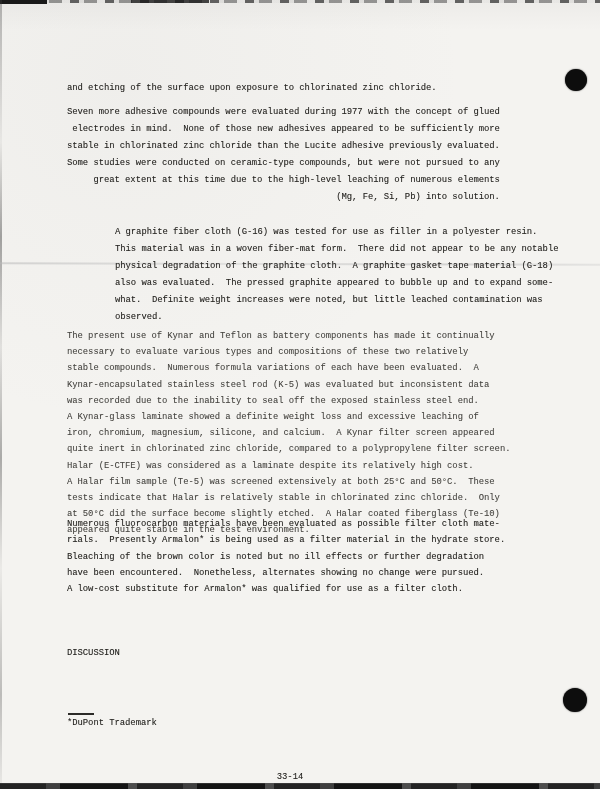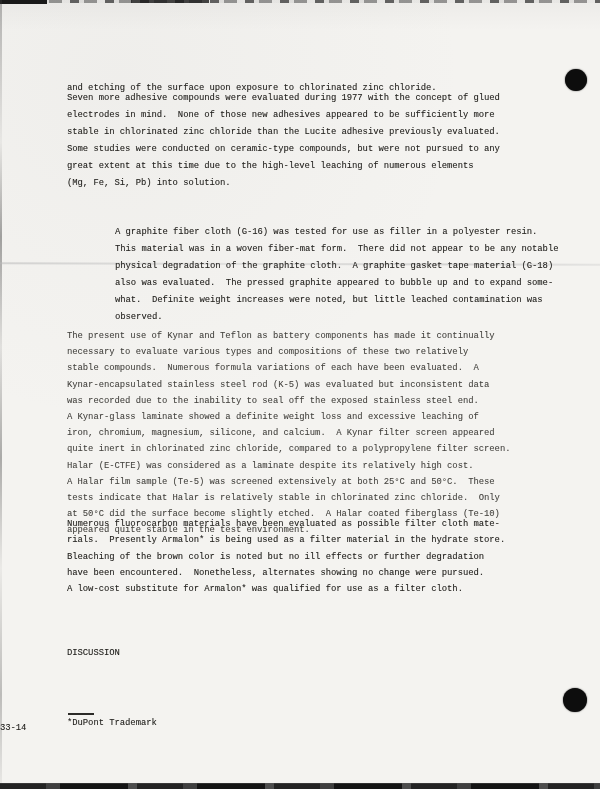--- a/index.html
+++ b/index.html
@@ -70,34 +70,34 @@
   .para, .heading, .footnote, .page-number {
     position: absolute;
     left: 67px;
     white-space: pre;
     font-size: 8.8px;
     color: #262522;
     letter-spacing: 0px;
     text-shadow: 0.2px 0.2px 0 rgba(45,42,38,0.35);
   }
   .p1 { top: 80px;  line-height: 16.9px; }
-  .p2 { top: 90px; line-height: 16.9px; }
+  .p2 { top: 104px; line-height: 16.9px; text-align: right; }
   .p3 { top: 224px; line-height: 16.9px; margin-left: 48px; }
   .p4 { top: 328px; line-height: 16.2px; color: #454440; text-shadow: 0.2px 0.2px 0 rgba(70,66,60,0.25); }
   .p5 { top: 516px; line-height: 16.3px; }
   .heading { top: 645px; line-height: 17px; }
   .p6 { top: 665px; line-height: 17px; }
   .footnote-rule {
     position: absolute; left: 68px; top: 713px;
     width: 26px; height: 1.6px; background: #2c2b28;
   }
   .footnote { top: 716px; line-height: 14px; }
   .page-number {
-    left: 0; top: 723px; width: 580px;
-    text-align: left; white-space: normal;
+    left: 0; top: 772px; width: 580px;
+    text-align: center; white-space: normal;
   }
 </style>
 </head>
 <body>
 
 <div class="page">
 
   <div class="top-edge"></div>
   <div class="top-left-bar"></div>
   <div class="top-mid-bar"></div>

